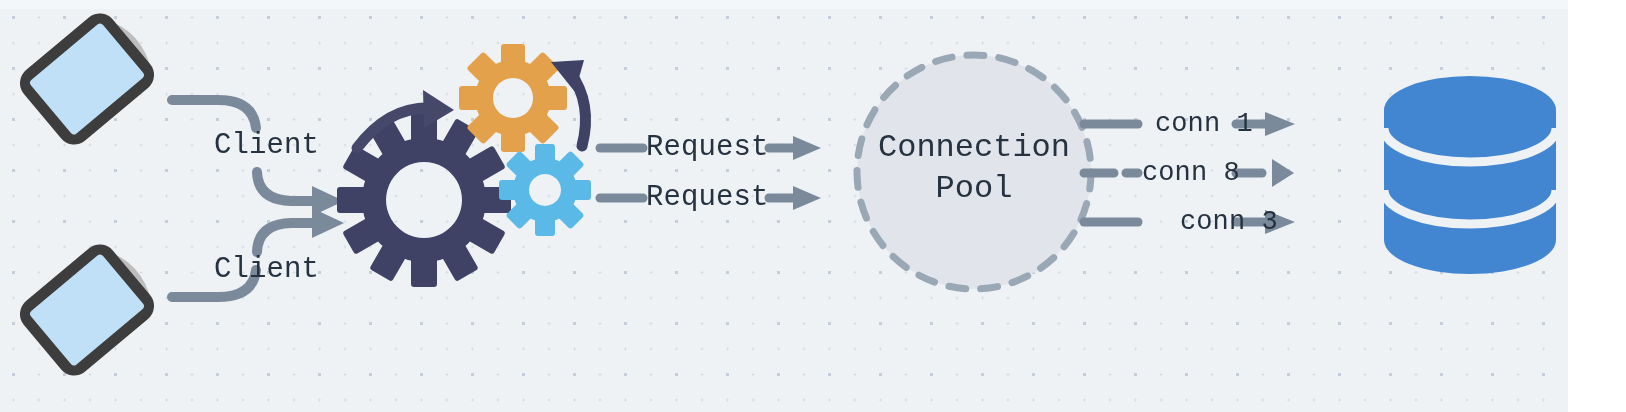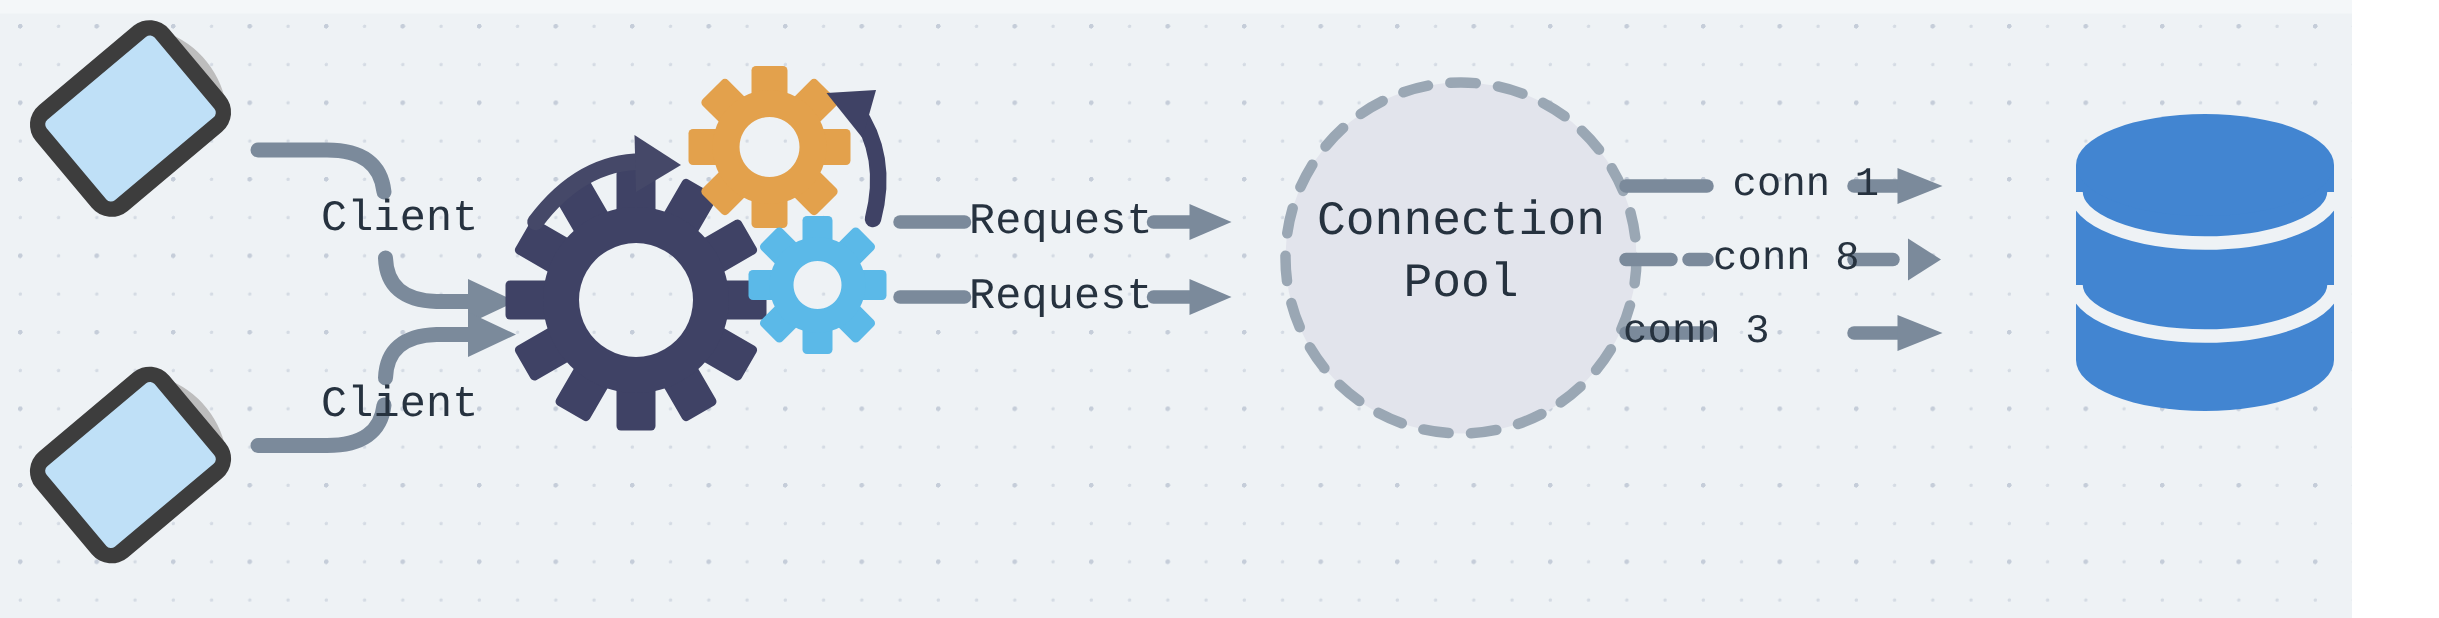--- a/index.html
+++ b/index.html
@@ -215,15 +215,15 @@
 
   <div class="pool-label" style="left:854px; top:128px; width:240px;">
     <div>Connection</div>
     <div>Pool</div>
   </div>
 
   <div class="lbl lbl-sm" style="left:1142px; top:110px;margin-left:13px;">conn 1</div>
 
   <div class="lbl lbl-sm" style="left:1142px; top:159px;">conn 8</div>
 
-  <div class="lbl lbl-sm" style="left:1082px; top:208px;">conn 3</div>
+  <div class="lbl lbl-sm" style="left:1180px; top:208px;">conn 3</div>
 
 </div>
 
 </body></html>

